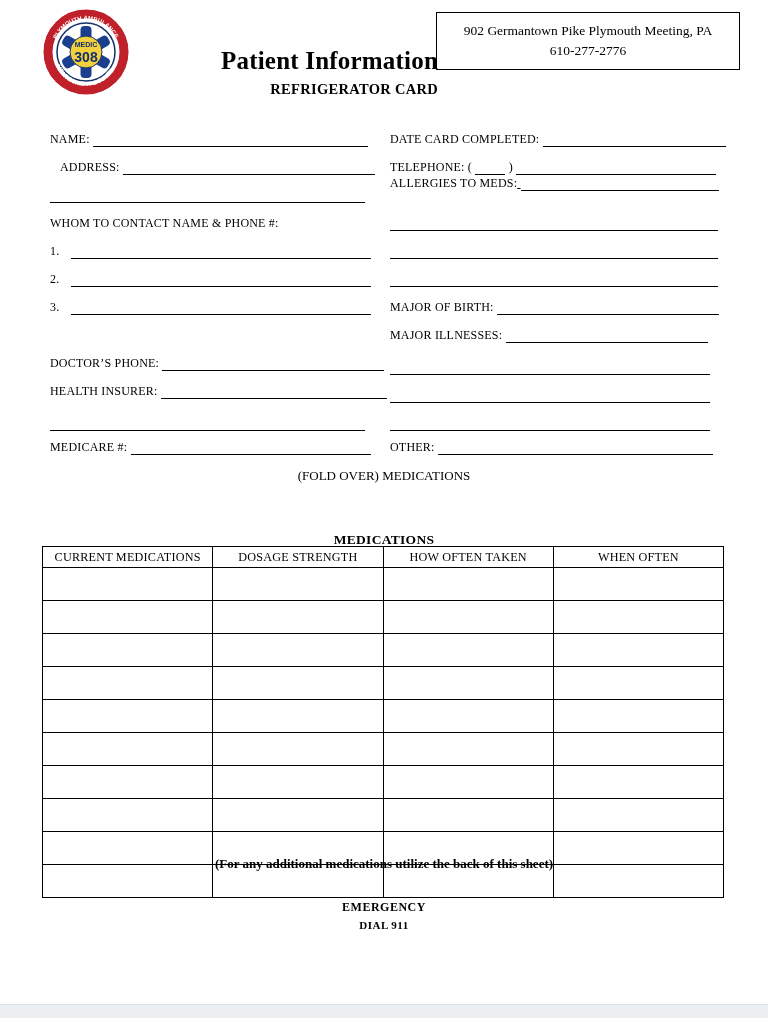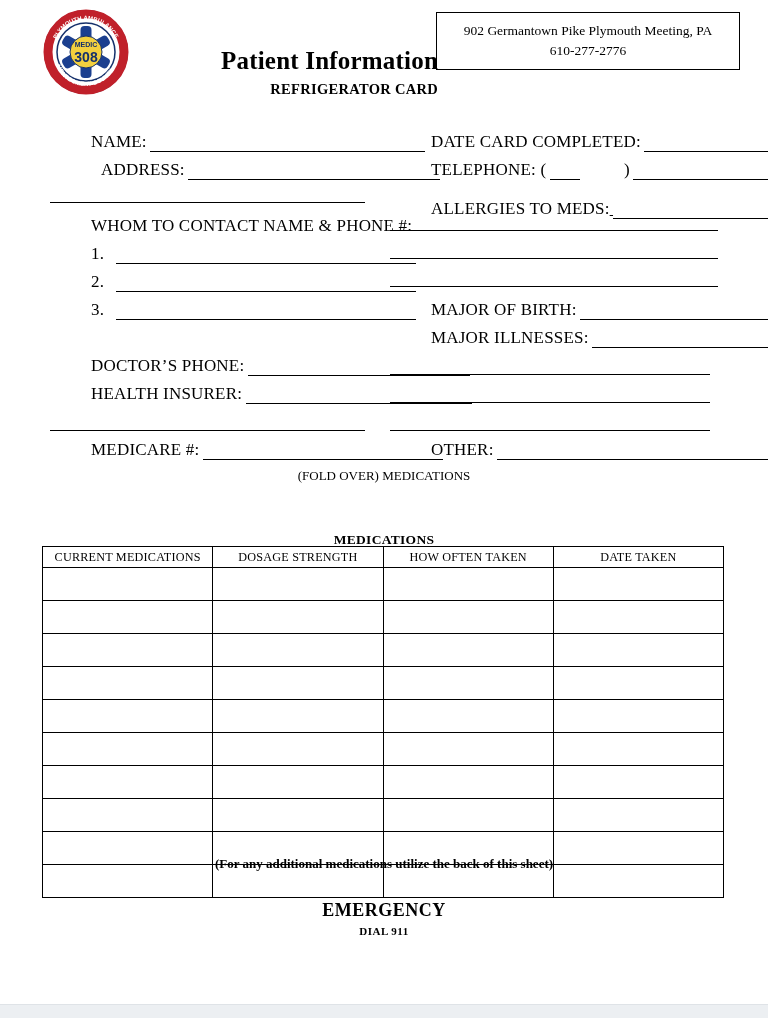--- a/index.html
+++ b/index.html
@@ -83,21 +83,21 @@
     white-space: nowrap;
     letter-spacing: 0.2px;
   }
   .lbl { display:inline-block; }
   .line {
     display: inline-block;
     border-bottom: 1px solid #000;
     height: 11px;
     vertical-align: bottom;
   }
-  .caps { font-size: 17px; margin-left: 41px; }
+  .caps { font-size: 12px; }
 
   .foldover {
     position: absolute;
     top: 348px;
     left: 0;
     width: 768px;
     text-align: center;
     font-size: 13px;
   }
 
@@ -144,21 +144,21 @@
     font-weight: bold;
   }
   .emerg {
     position: absolute;
     top: 900px;
     left: 0;
     width: 768px;
     text-align: center;
     font-weight: bold;
   }
-  .emerg .e1 { font-size: 18px; letter-spacing: 0.5px; }
+  .emerg .e1 { font-size: 12px; letter-spacing: 0.5px; }
   .emerg .e2 { font-size: 11px; margin-top: 4px; letter-spacing: 0.5px; }
 
   .bottom-strip {
     position: absolute;
     left: 0;
     top: 1004px;
     width: 768px;
     height: 14px;
     background: #eceff2;
     border-top: 1px solid #dfe3e7;
@@ -266,21 +266,21 @@
       <span class="line" style="width:30px;"></span>
       <span class="lbl caps">)</span>
       <span class="line" style="width:200px;"></span>
     </div>
 
     <div class="frow" style="left:390px; top:12px;">
       <span class="lbl caps">DATE CARD COMPLETED:</span>
       <span class="line" style="width:183px;"></span>
     </div>
 
-    <div class="frow" style="left:390px; top:79px;text-decoration:underline;">
+    <div class="frow" style="left:390px; top:56px;text-decoration:underline;">
       <span class="lbl caps">ALLERGIES TO MEDS:</span>
       <span class="line" style="width:198px;"></span>
     </div>
     <div class="frow" style="left:390px; top:96px;">
       <span class="line" style="width:328px;"></span>
     </div>
     <div class="frow" style="left:390px; top:124px;">
       <span class="line" style="width:328px;"></span>
     </div>
     <div class="frow" style="left:390px; top:152px;">
@@ -315,21 +315,21 @@
   </div>
 
   <div class="meds-title">MEDICATIONS</div>
 
   <table class="meds">
     <thead>
       <tr>
         <th class="col1">CURRENT MEDICATIONS</th>
         <th class="col2">DOSAGE STRENGTH</th>
         <th class="col3">HOW OFTEN TAKEN</th>
-        <th class="col4">DATE TAKEN</th>
+        <th class="col4">WHEN OFTEN</th>
       </tr>
     </thead>
     <tbody>
       <tr>
         <td></td>
         <td></td>
         <td></td>
         <td></td>
       </tr>
       <tr>

